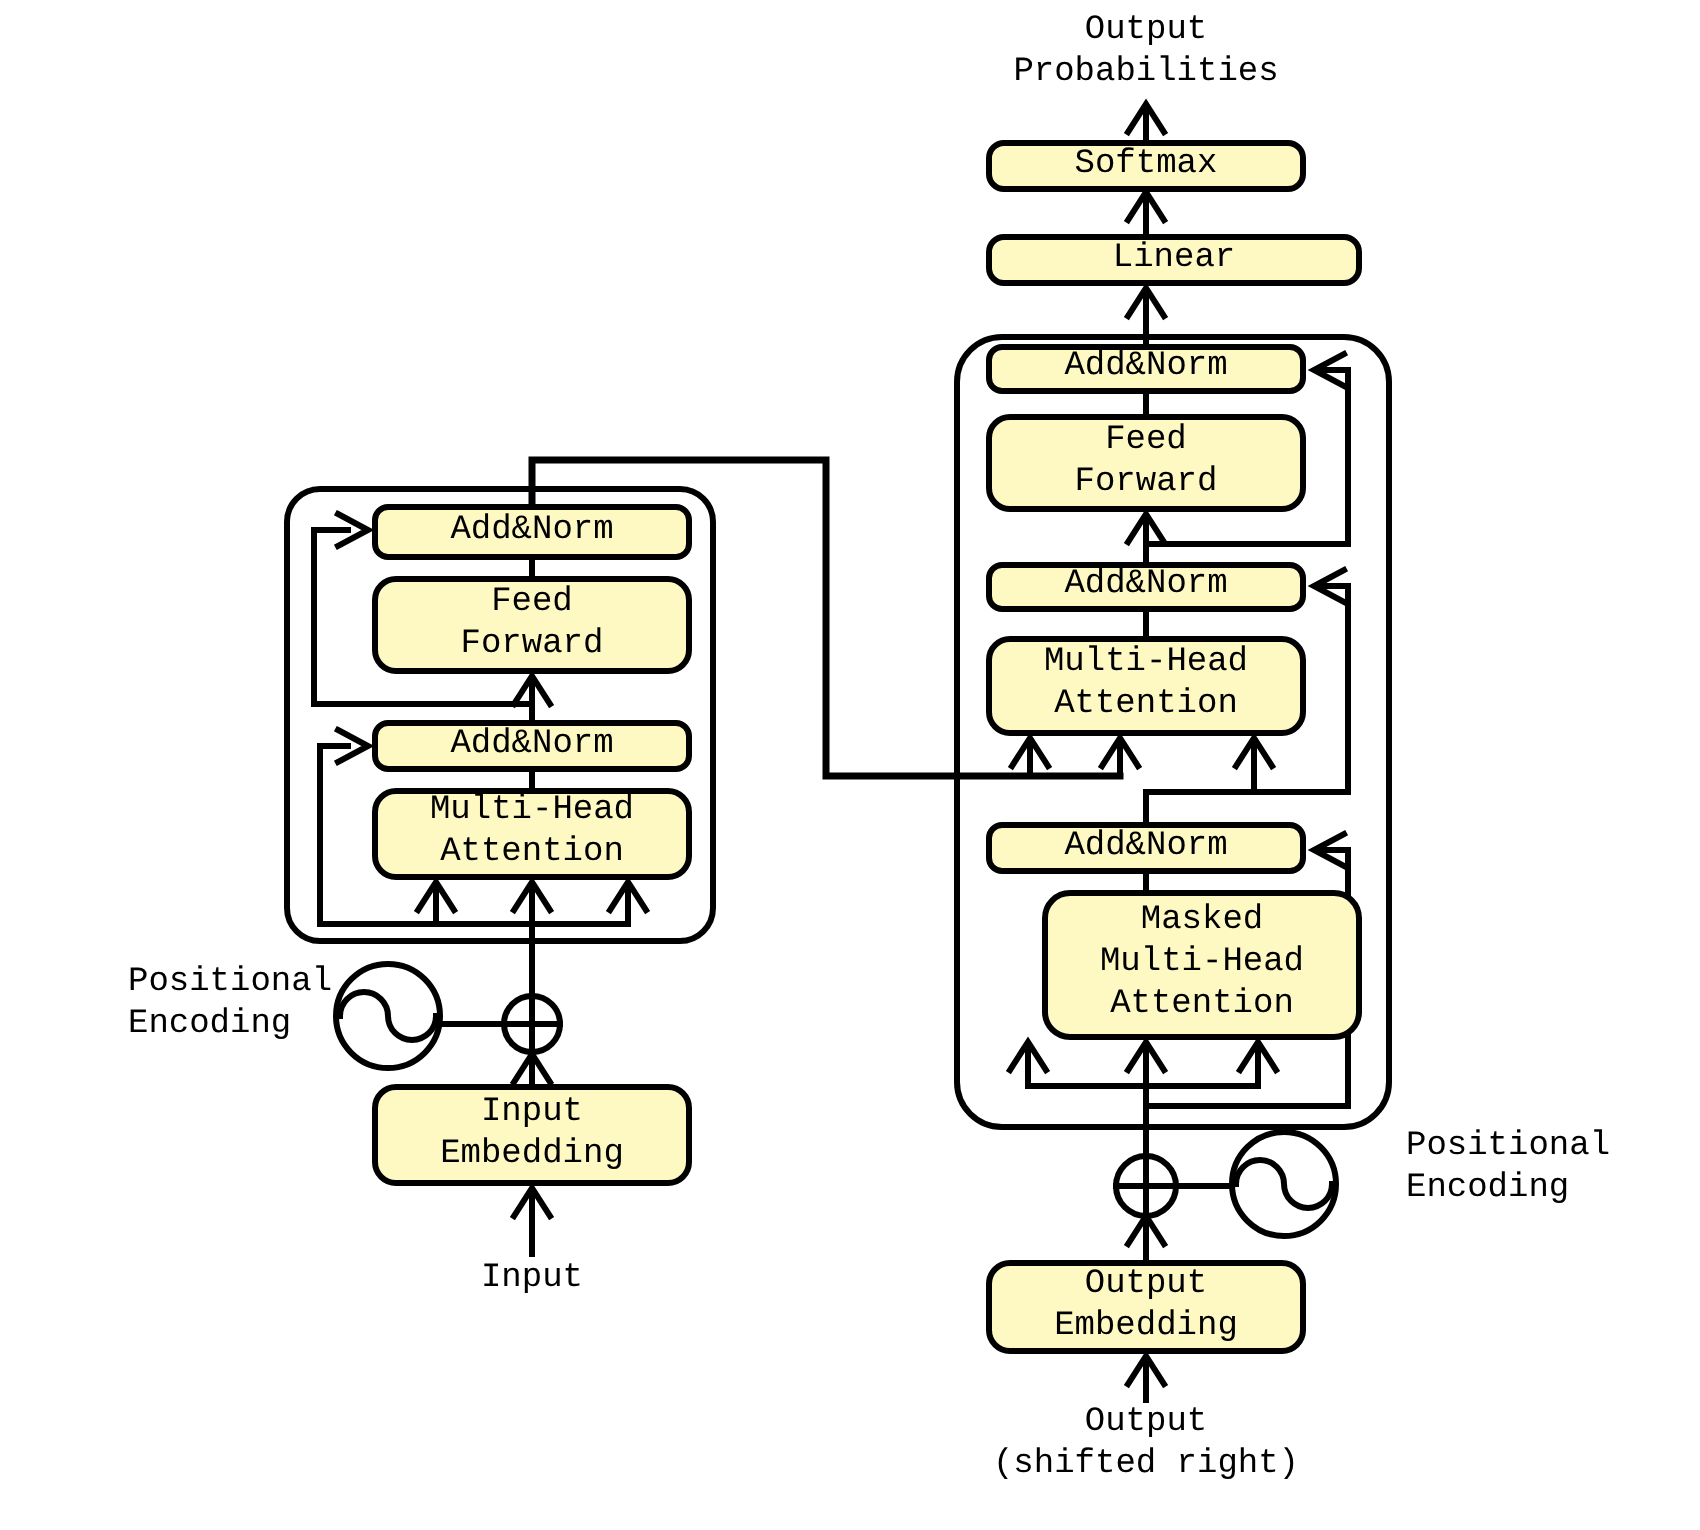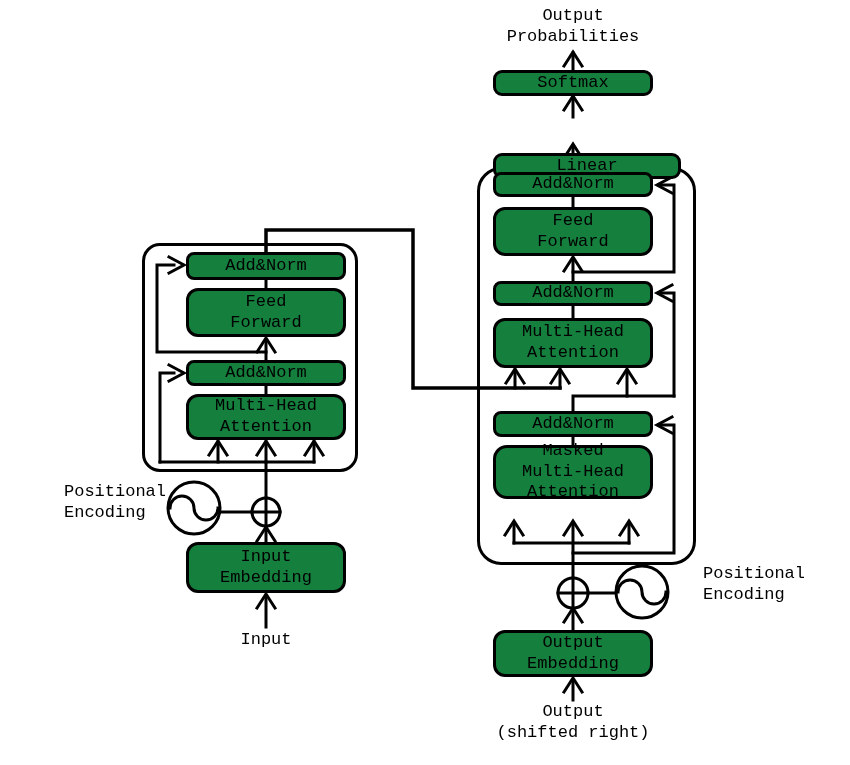--- a/index.html
+++ b/index.html
@@ -1,19 +1,19 @@
 <!DOCTYPE html>
 <html><head>
 <meta charset="utf-8">
 <style>
   html,body{margin:0;padding:0;background:#ffffff;}
   #stage{position:relative;width:850px;height:765px;background:#ffffff;overflow:hidden;
          font-family:Liberation Mono, monospace;color:#000;}
   svg{position:absolute;left:0;top:0;z-index:2;}
-  .box{position:absolute;box-sizing:border-box;border:3px solid #000;background:#15803d;
+  .box{position:absolute;box-sizing:border-box;border:3px solid #000;background:#fef9c3;
        display:flex;align-items:center;justify-content:center;text-align:center;
        font-size:17px;line-height:1.22;white-space:pre-line;z-index:3;}
   .outer{background:transparent;z-index:1;}
   .lbl{position:absolute;font-size:17px;line-height:1.25;white-space:pre-line;z-index:4;}
   .center{text-align:center;}
   .ln{stroke:#000;stroke-width:3;fill:none;stroke-linecap:square;stroke-linejoin:miter;}
   .thick{stroke-width:3.5;}
   .head{stroke:#000;stroke-width:3;fill:none;stroke-linejoin:miter;stroke-linecap:square;}
   .circ{stroke:#000;stroke-width:3;fill:#fff;}
 </style>
@@ -114,30 +114,30 @@
       <path class="ln" d="M 618 592 A 12 12 0 0 1 642 592 A 12 12 0 0 0 666 592"></path>
     </g>
   </svg>
 
   <div class="box outer" style="left:142px;top:243px;width:216px;height:229px;border-radius:18px;"></div>
   <div class="box outer" style="left:477px;top:167px;width:219px;height:398px;border-radius:24px;"></div>
 
   <div class="lbl center" style="left:503px;top:5px;width:140px;">Output
 Probabilities</div>
   <div class="box" style="left:493px;top:70px;width:160px;height:26px;border-radius:9px;">Softmax</div>
-  <div class="box" style="left:493px;top:117px;width:188px;height:26px;border-radius:9px;margin-top:36px;">Linear</div>
+  <div class="box" style="left:493px;top:117px;width:188px;height:26px;border-radius:9px;">Linear</div>
 
   <div class="box" style="left:493px;top:172px;width:160px;height:25px;border-radius:8px;">Add&amp;Norm</div>
   <div class="box" style="left:493px;top:207px;width:160px;height:49px;border-radius:12px;">Feed
 Forward</div>
   <div class="box" style="left:493px;top:281px;width:160px;height:25px;border-radius:8px;">Add&amp;Norm</div>
   <div class="box" style="left:493px;top:318px;width:160px;height:50px;border-radius:12px;">Multi-Head
 Attention</div>
   <div class="box" style="left:493px;top:411px;width:160px;height:26px;border-radius:8px;">Add&amp;Norm</div>
-  <div class="box" style="left:493px;top:445px;width:160px;height:54px;border-radius:14px;">Masked
+  <div class="box" style="left:521px;top:445px;width:160px;height:75px;border-radius:14px;">Masked
 Multi-Head
 Attention</div>
 
   <div class="box" style="left:186px;top:252px;width:160px;height:28px;border-radius:8px;">Add&amp;Norm</div>
   <div class="box" style="left:186px;top:288px;width:160px;height:49px;border-radius:12px;">Feed
 Forward</div>
   <div class="box" style="left:186px;top:360px;width:160px;height:26px;border-radius:8px;">Add&amp;Norm</div>
   <div class="box" style="left:186px;top:394px;width:160px;height:46px;border-radius:12px;">Multi-Head
 Attention</div>
 

